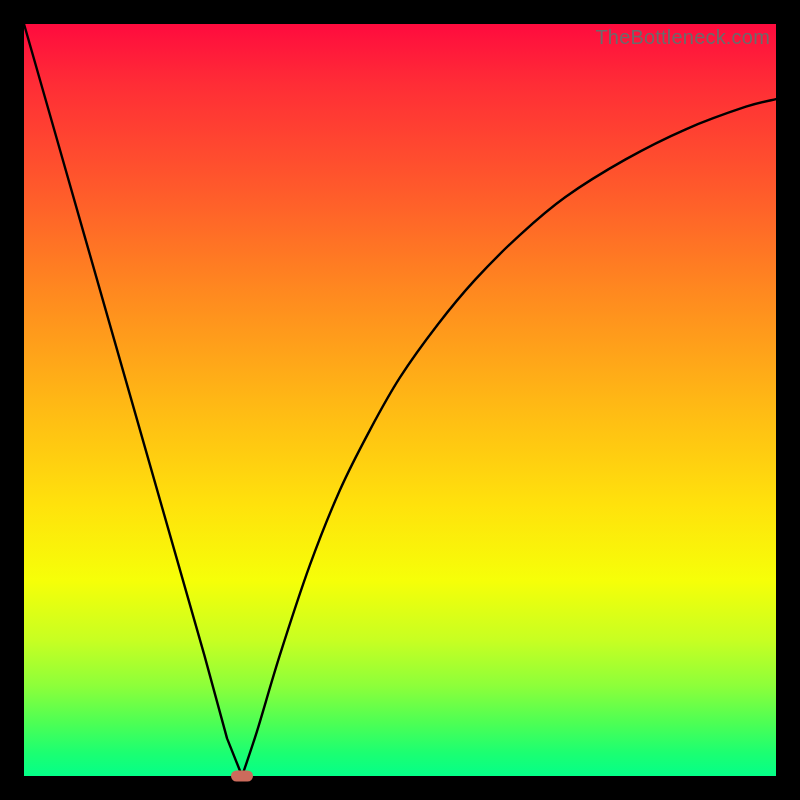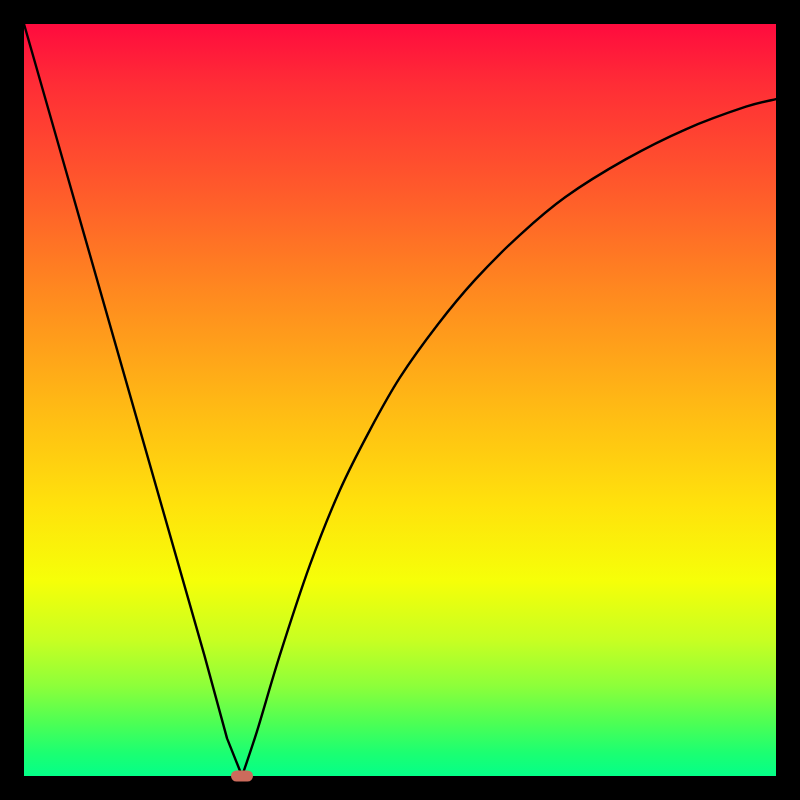--- a/index.html
+++ b/index.html
@@ -72,20 +72,21 @@
     border-radius: 6px;
     transform: translate(-50%, -50%);
   }
 </style>
 </head>
 <body>
 
 <div class="frame">
   <div class="plot-area">
 
+    <div class="watermark">TheBottleneck.com</div>
 
     <svg class="curve" viewBox="0 0 752 752" preserveAspectRatio="none">
       <path d="M 0.00 0.00 L 30.08 105.28 L 60.16 210.56 L 90.24 315.84 L 120.32 421.12 L 150.40 526.40 L 180.48 631.68 L 203.04 714.40 L 218.08 752.00"></path>
       <path d="M 218.08 752.00 C 220.49 744.78, 227.10 726.13, 233.12 706.88 C 239.14 687.63, 247.26 658.15, 255.68 631.68 C 264.10 605.21, 276.13 567.91, 285.76 541.44 C 295.39 514.97, 306.21 487.90, 315.84 466.24 C 325.47 444.58, 336.29 424.13, 345.92 406.08 C 355.55 388.03, 365.17 370.28, 376.00 353.44 C 386.83 336.60, 401.57 316.44, 413.60 300.80 C 425.63 285.16, 437.96 270.12, 451.20 255.68 C 464.44 241.24, 481.88 223.80, 496.32 210.56 C 510.76 197.32, 524.60 184.99, 541.44 172.96 C 558.28 160.93, 582.35 146.19, 601.60 135.36 C 620.85 124.53, 642.51 113.70, 661.76 105.28 C 681.01 96.86, 707.48 87.53, 721.92 82.72 C 736.36 77.91, 747.19 76.40, 752.00 75.20"></path>
     </svg>
 
     <div class="marker" style="left: 218.08px; top: 752px; background: rgb(204, 107, 92);"></div>
   </div>
 </div>
 

